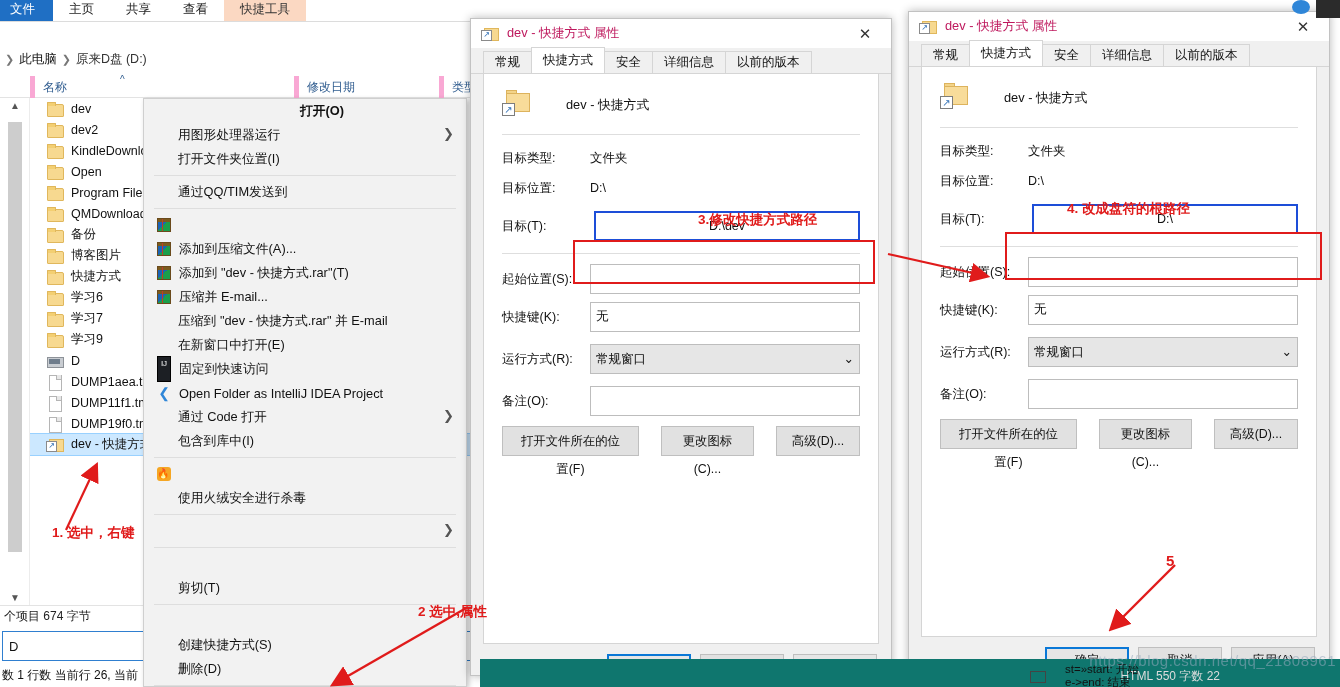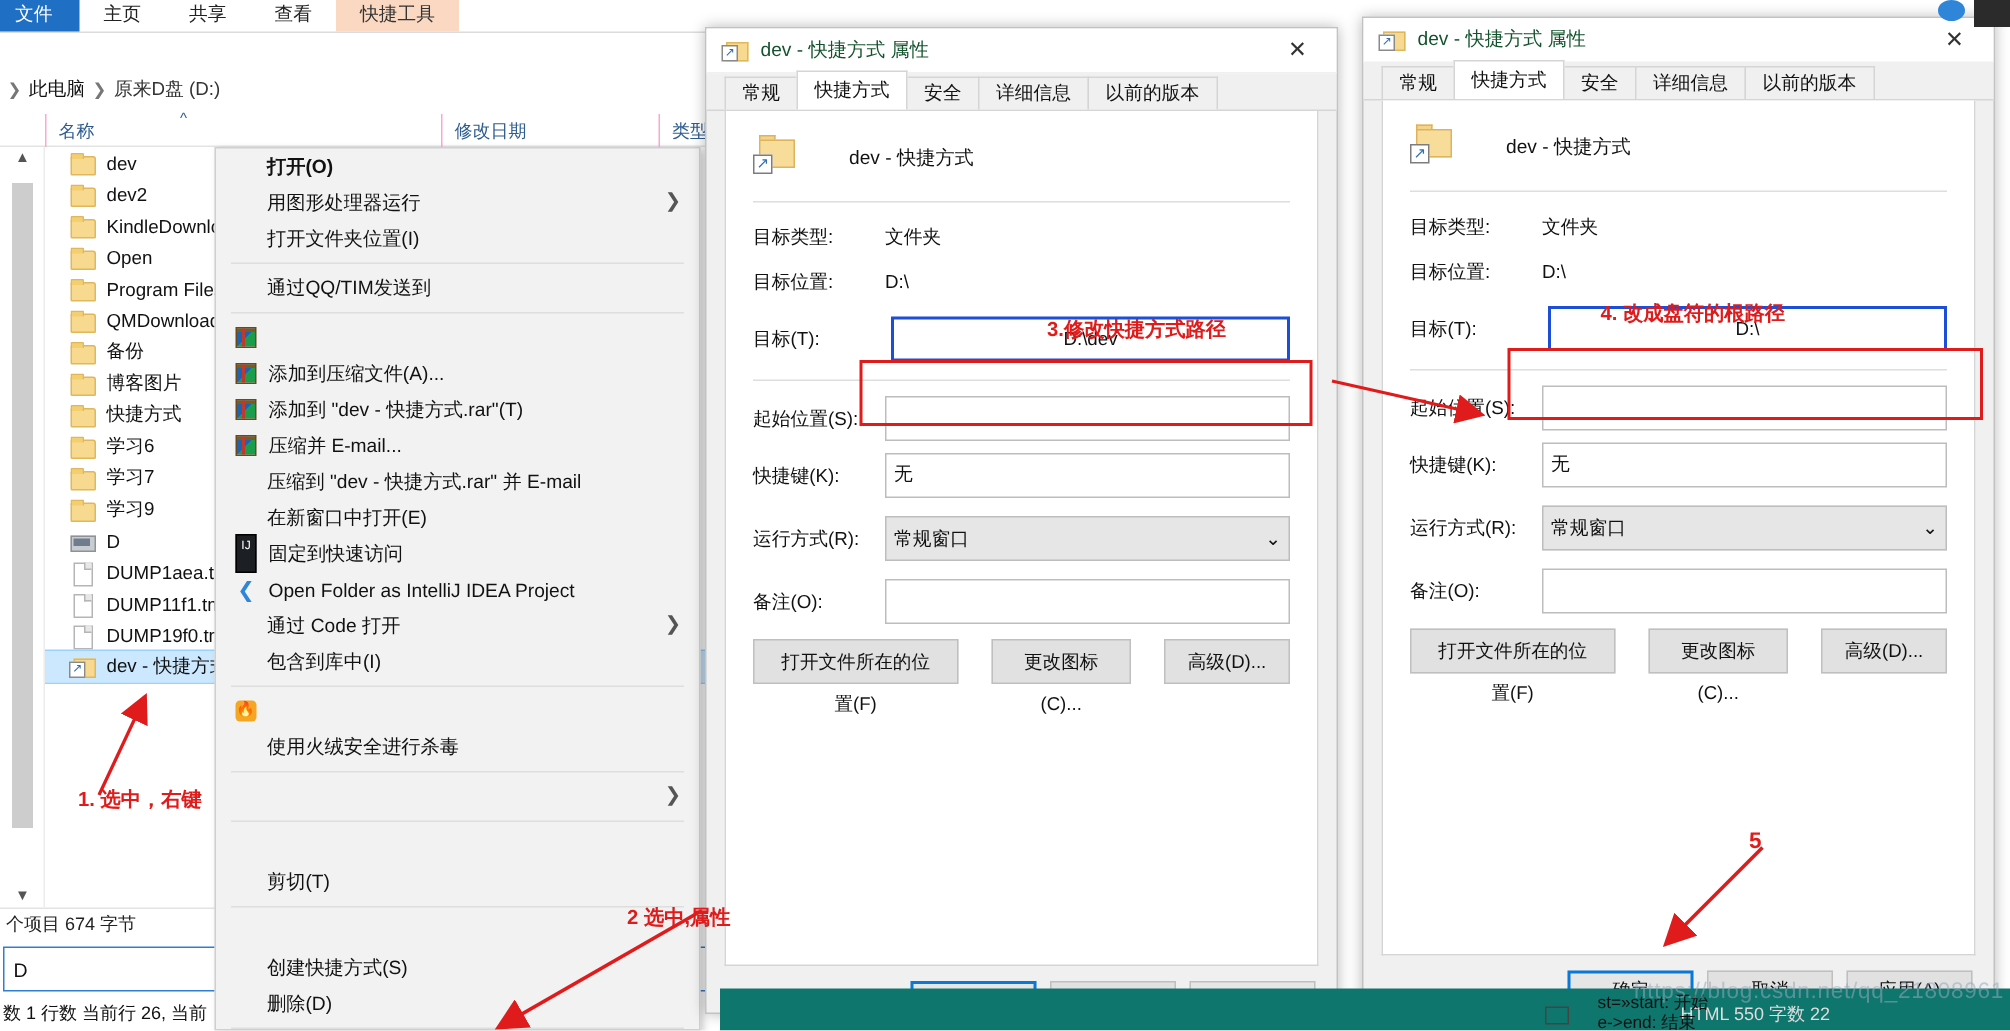--- a/index.html
+++ b/index.html
@@ -40,21 +40,21 @@
   .crumb-sep { color: #777; margin: 0 5px; font-size: 11px; }
   .crumb { color: #111; }
   .crumb.dim { color: #333; }
 
   .colhead {
     position: absolute; left: 0; top: 76px; width: 480px; height: 22px;
     border-bottom: 1px solid #e3e3e3; display: flex; align-items: center;
     font-size: 12px; color: #2f5c8f; background: #fff;
   }
   .colhead .c {
-    height: 22px; line-height: 22px; border-left: 1px solid #f9a8d4;
+    height: 22px; line-height: 22px; border-left: 5px solid #f9a8d4;
     padding-left: 8px; position: relative;
   }
   .colhead .c:first-child { border-left: none; }
   .sortarrow {
     position: absolute; left: 120px; top: 74px; font-size: 10px; color: #2f5c8f;
   }
 
   .navpane {
     position: absolute; left: 0; top: 98px; width: 30px; bottom: 82px;
     background: #fff; border-right: 1px solid #ececec;
@@ -145,21 +145,21 @@
     box-shadow: 2px 2px 5px rgba(0,0,0,.22);
     font-size: 12.8px; color: #111;
   }
   .mi {
     height: 22px; display: flex; align-items: center;
     padding-left: 10px; position: relative; white-space: nowrap;
   }
   .mi.tall { height: 24px; }
   .mi .micon { width: 20px; flex: 0 0 20px; height: 16px; position: relative; margin-right: 4px; }
   .mi .mtext { flex: 1 1 auto; }
-  .mi.bold .mtext { font-weight: bold; }
+  .mi.bold .mtext { font-weight: bold; text-align: center; }
   .mi .arrow { position: absolute; right: 12px; top: 3px; color: #555; font-size: 13px; }
   .msep { height: 1px; background: #dedede; margin: 4px 10px 4px 10px; }
 
   
   .ic-rar { background: linear-gradient(135deg,#1b63b5 0 50%, #1a9e4b 50% 100%); border:1px solid #6a4a1c; }
   .ic-rar::before{content:"";position:absolute;left:0;top:0;width:100%;height:100%;
     background:
       linear-gradient(to right, transparent 0 30%, #c0392b 30% 45%, transparent 45% 100%),
       linear-gradient(to bottom, #7b5b1e 0 22%, transparent 22% 100%);}
   .micon.rar{ width:14px; height:14px; margin-left:3px; margin-right:8px; flex:0 0 14px; }
@@ -183,21 +183,21 @@
     position: absolute; background: #f0f0f0;
     border: 1px solid #c2c2c2;
     box-shadow: 0 0 9px rgba(0,0,0,.28);
     font-size: 12.5px; color: #111;
   }
   .dlg-title {
     height: 30px; display: flex; align-items: center; padding: 0 6px 0 10px;
     background: #ffffff; border-bottom: 1px solid #f0f0f0;
   }
   .dlg-title .tico { width:18px;height:16px;position:relative;margin-right:8px;flex:0 0 18px;}
-  .dlg-title .ttext { flex: 1 1 auto; font-size: 12.8px; color: #14532d; }
+  .dlg-title .ttext { flex: 1 1 auto; font-size: 12.8px; color: #be185d; }
   .dlg-close {
     width: 40px; height: 29px; line-height: 29px; text-align: center;
     font-size: 15px; color: #333; cursor: default;
   }
   .tabstrip {
     display: flex; align-items: flex-end; height: 25px;
     padding-left: 12px; border-bottom: 1px solid #d5d5d5; background: #f0f0f0;
   }
   .tab {
     height: 22px; line-height: 21px; padding: 0 11px; font-size: 12.5px;

